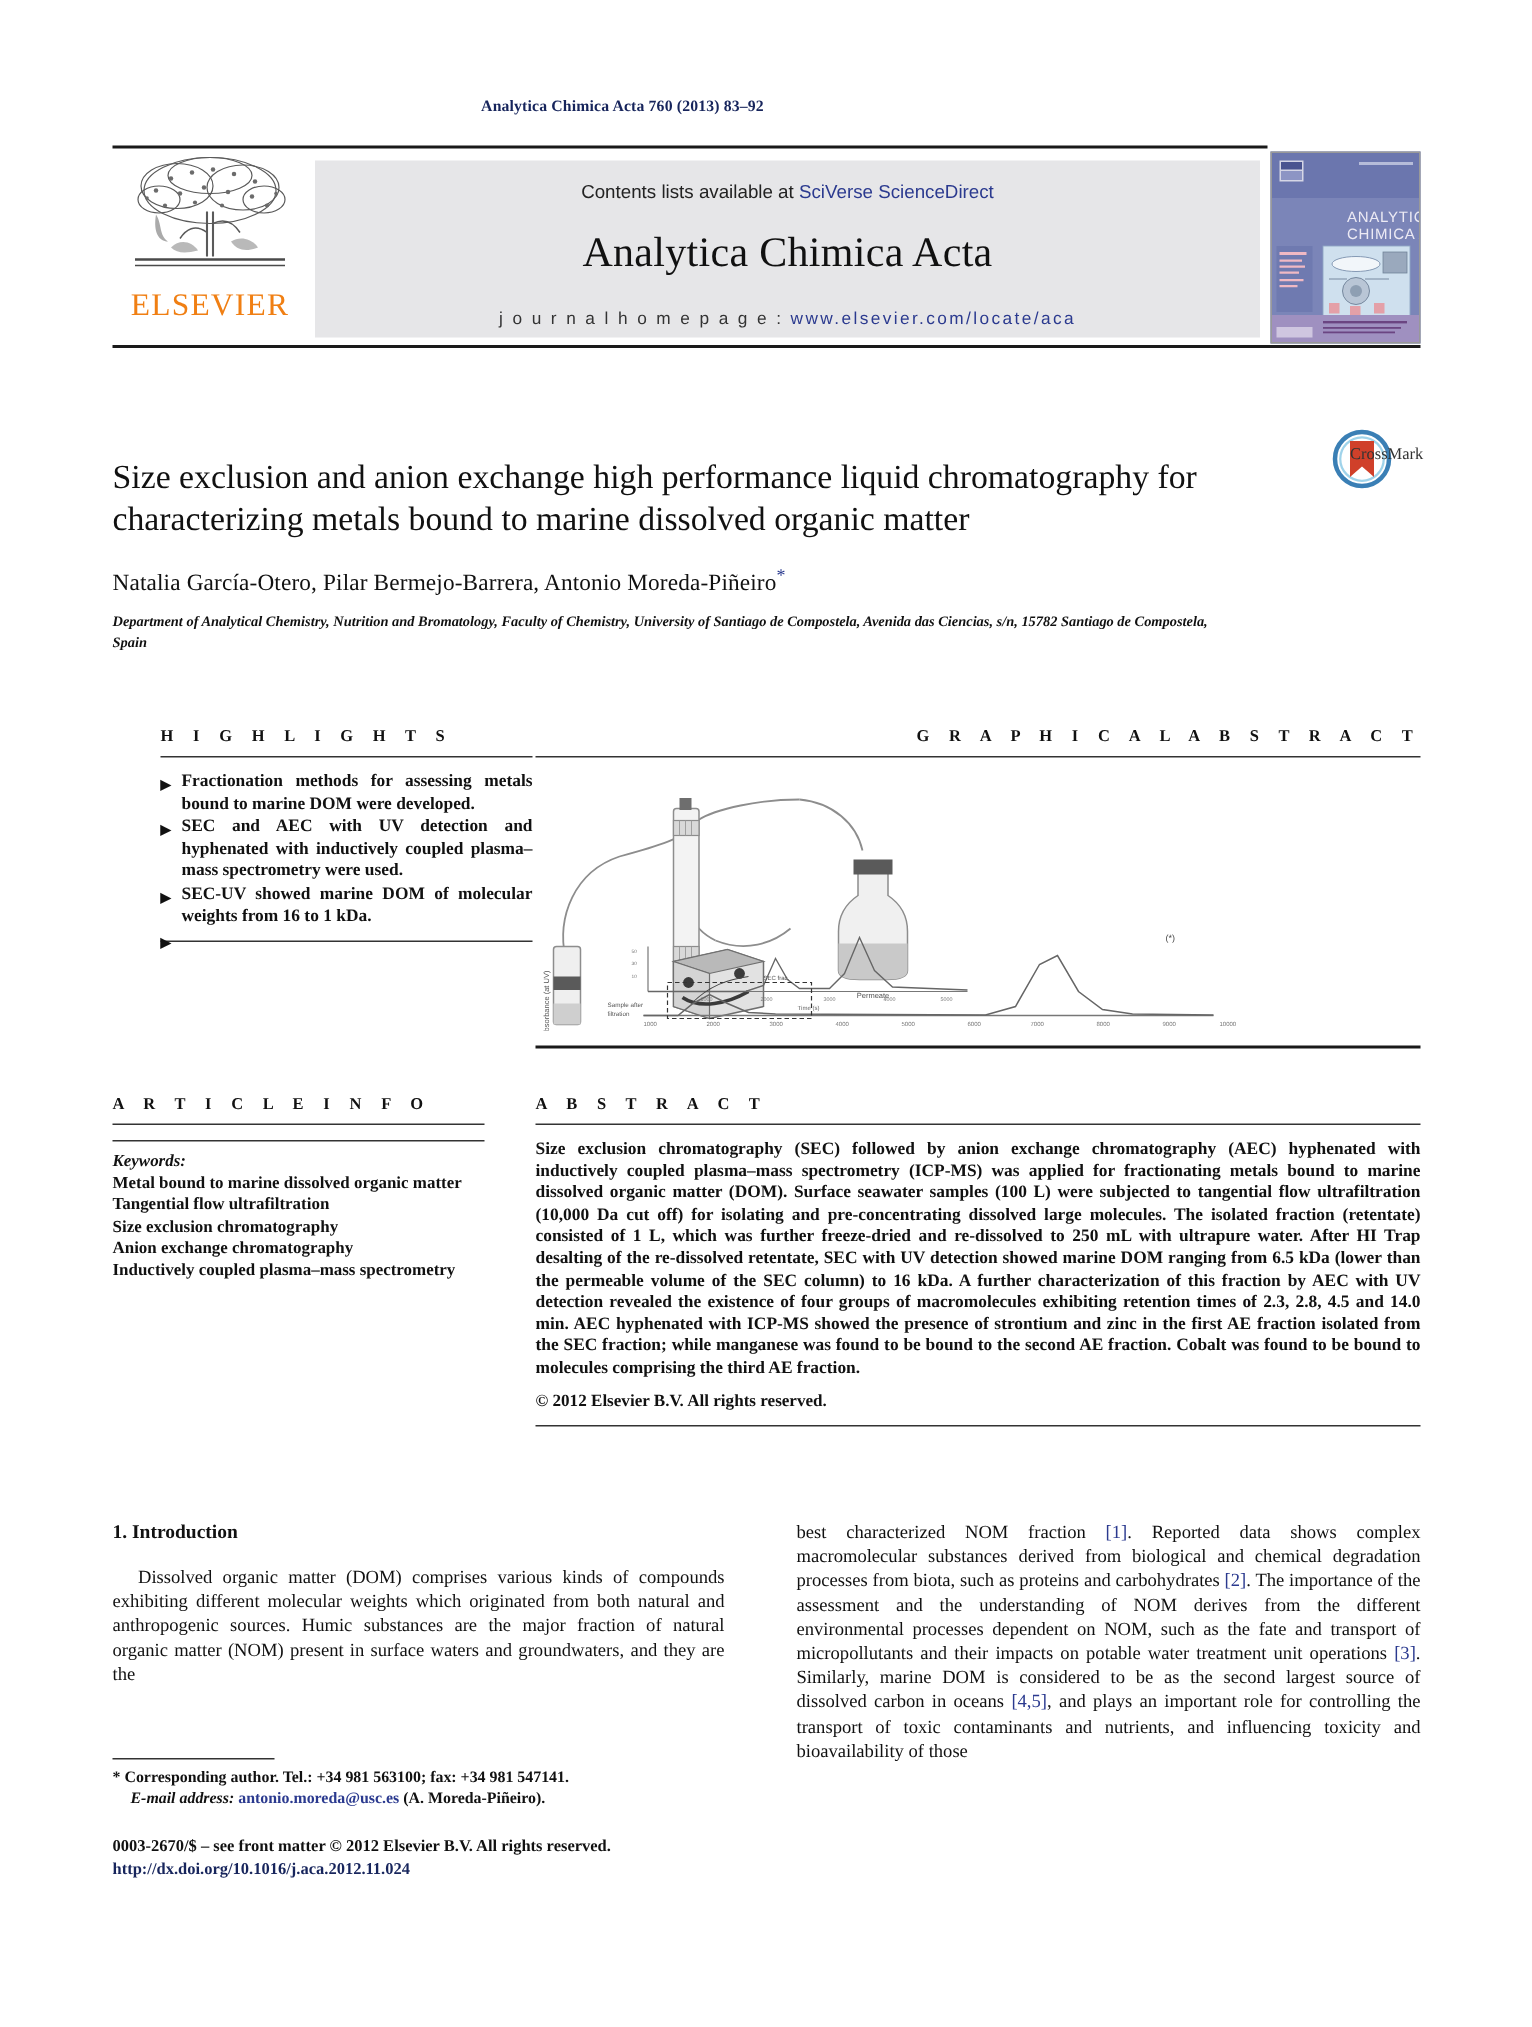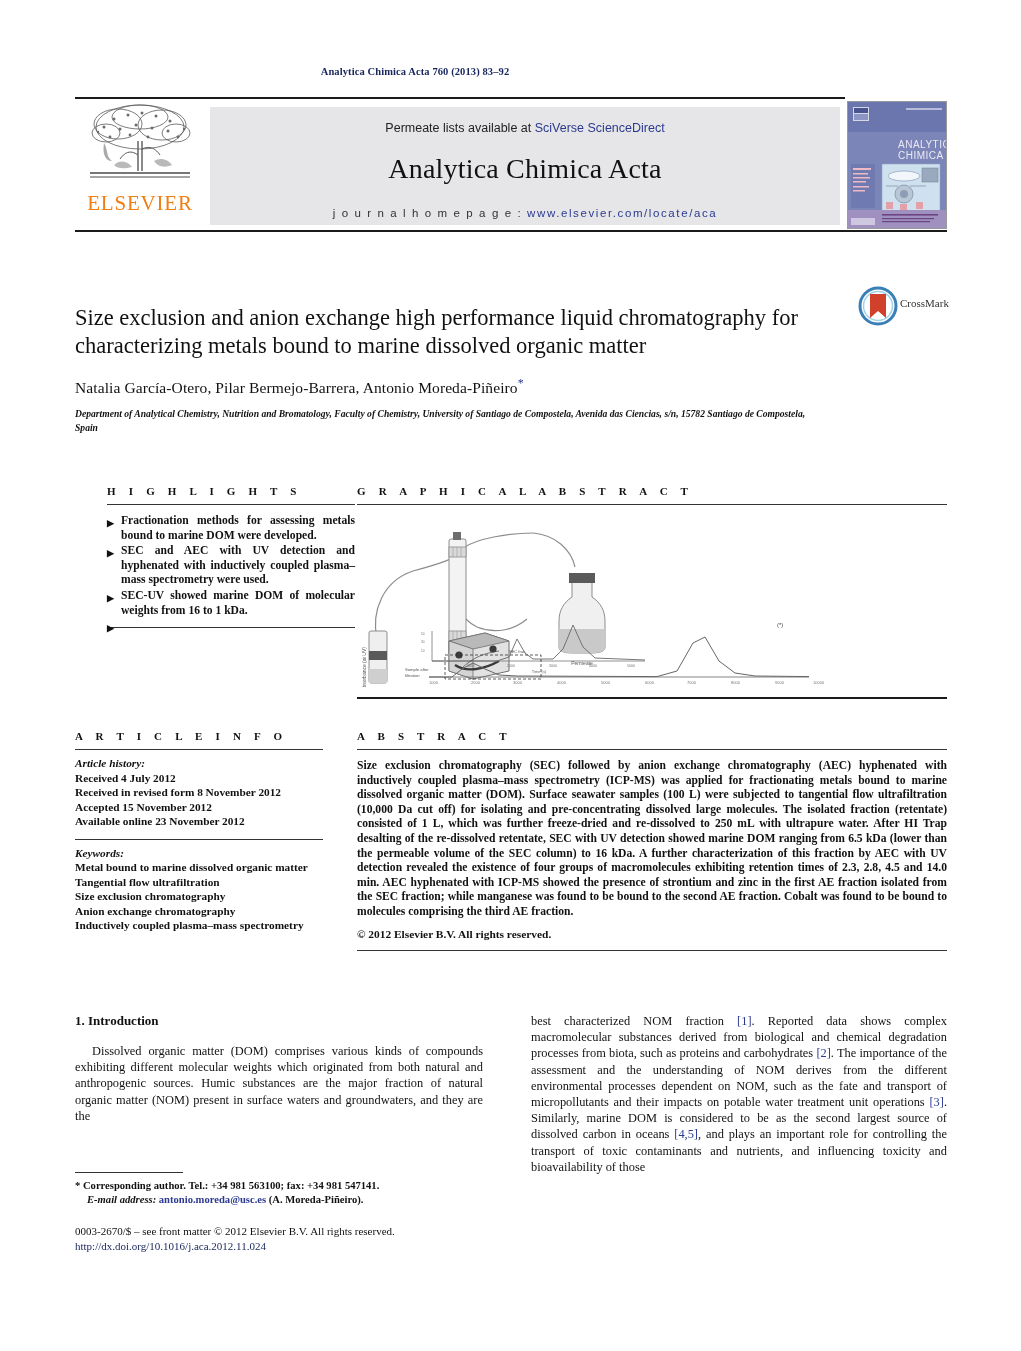--- a/index.html
+++ b/index.html
@@ -151,20 +151,21 @@
     line-height: 13.5px;
     margin-top: 10px;
     color: #111;
     width: 740px;
   }
   .crossmark {
     position: absolute;
     left: 858px; top: 286px;
     width: 100px;
     height: 42px;
+    text-align: center;
   }
   .crossmark-label {
     position: absolute;
     left: 42px; top: 11px;
     font-family: "Liberation Serif", serif;
     font-size: 11px;
     color: #333;
   }
 
   
@@ -184,20 +185,21 @@
   .col-left {
     position: absolute;
     left: 75px; top: 485px;
     width: 248px;
     margin-left: 32px;
   }
   .col-right {
     position: absolute;
     left: 357px; top: 485px;
     width: 590px;
+    text-align: right;
   }
 
   .highlights-list {
     margin: 0;
     padding: 9px 0 0 0;
     list-style: none;
   }
   .highlights-list li {
     font-size: 11.6px;
     line-height: 14.6px;
@@ -328,21 +330,21 @@
   }
   .footnote-text .em { font-style: italic; }
   .footnote-text a { color: #2b3a8f; text-decoration: none; }
 
   .frontmatter {
     position: absolute;
     left: 75px; top: 1224px;
     width: 430px;
     font-size: 11px;
     line-height: 14.5px;
-    font-weight: normal;
+    font-weight: bold;
     color: #111;
   }
   .frontmatter .doi { color: #17255c; }
 </style>
 </head>
 <body>
 
 <div class="page">
 
   <div class="running-head">Analytica Chimica Acta 760 (2013) 83–92</div>
@@ -385,21 +387,21 @@
         <path d="M30 66 C 36 60 44 62 48 68 C 40 70 34 70 30 66 Z" fill="#8a8a8a" opacity="0.6"></path>
         <path d="M70 62 C 76 58 84 60 88 66 C 80 69 74 68 70 62 Z" fill="#8a8a8a" opacity="0.6"></path>
         <line x1="6" y1="74" x2="106" y2="74" stroke="#4a4a4a" stroke-width="1.6"></line>
         <line x1="6" y1="78" x2="106" y2="78" stroke="#4a4a4a" stroke-width="1"></line>
       </svg>
       <div class="elsevier-word">ELSEVIER</div>
     </div>
 
     <div class="masthead-center">
       <div class="contents-line">
-        <span>Permeate lists available at </span><a href="#">SciVerse ScienceDirect</a>
+        <span>Contents lists available at </span><a href="#">SciVerse ScienceDirect</a>
       </div>
       <div class="journal-title">Analytica Chimica Acta</div>
       <div class="homepage-line">
         <span>j o u r n a l   h o m e p a g e :  </span><span class="url">www.elsevier.com/locate/aca</span>
       </div>
     </div>
 
     <div class="cover-thumb">
       <svg viewBox="0 0 98 126" width="98" height="126">
         <rect x="0" y="0" width="98" height="126" fill="#7b85b8"></rect>
@@ -557,27 +559,20 @@
         <text x="232" y="172" font-family="Liberation Sans, sans-serif" font-size="4.6" fill="#444" text-anchor="middle">Time (s)</text>
         <text x="420" y="108" font-family="Liberation Sans, sans-serif" font-size="6" fill="#444">(*)</text>
       </svg>
     </div>
     <div class="ga-end-rule"></div>
   </div>
 
   <div class="article-info">
     <div class="sec-head">A R T I C L E    I N F O</div>
     <div class="hr-thin"></div>
-    <div class="ai-block">
-      <div class="ai-label">Article history:</div>
-      <div>Received 4 July 2012</div>
-      <div>Received in revised form 8 November 2012</div>
-      <div>Accepted 15 November 2012</div>
-      <div>Available online 23 November 2012</div>
-    </div>
     <div class="ai-sep"></div>
     <div class="ai-block">
       <div class="ai-label">Keywords:</div>
       <div>Metal bound to marine dissolved organic matter</div>
       <div>Tangential flow ultrafiltration</div>
       <div>Size exclusion chromatography</div>
       <div>Anion exchange chromatography</div>
       <div>Inductively coupled plasma–mass spectrometry</div>
     </div>
   </div>

